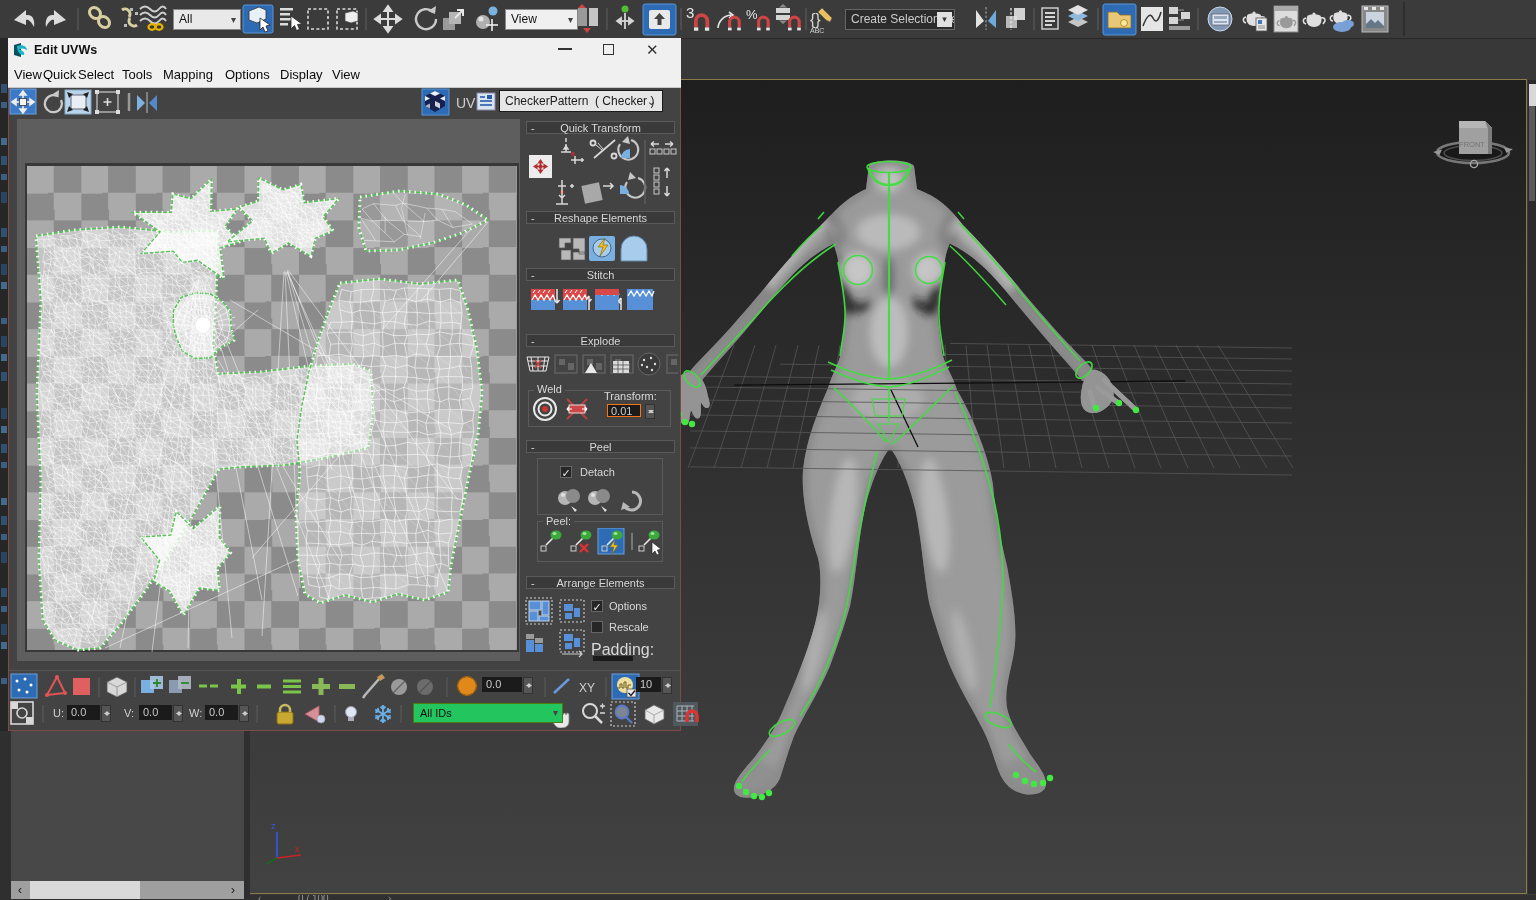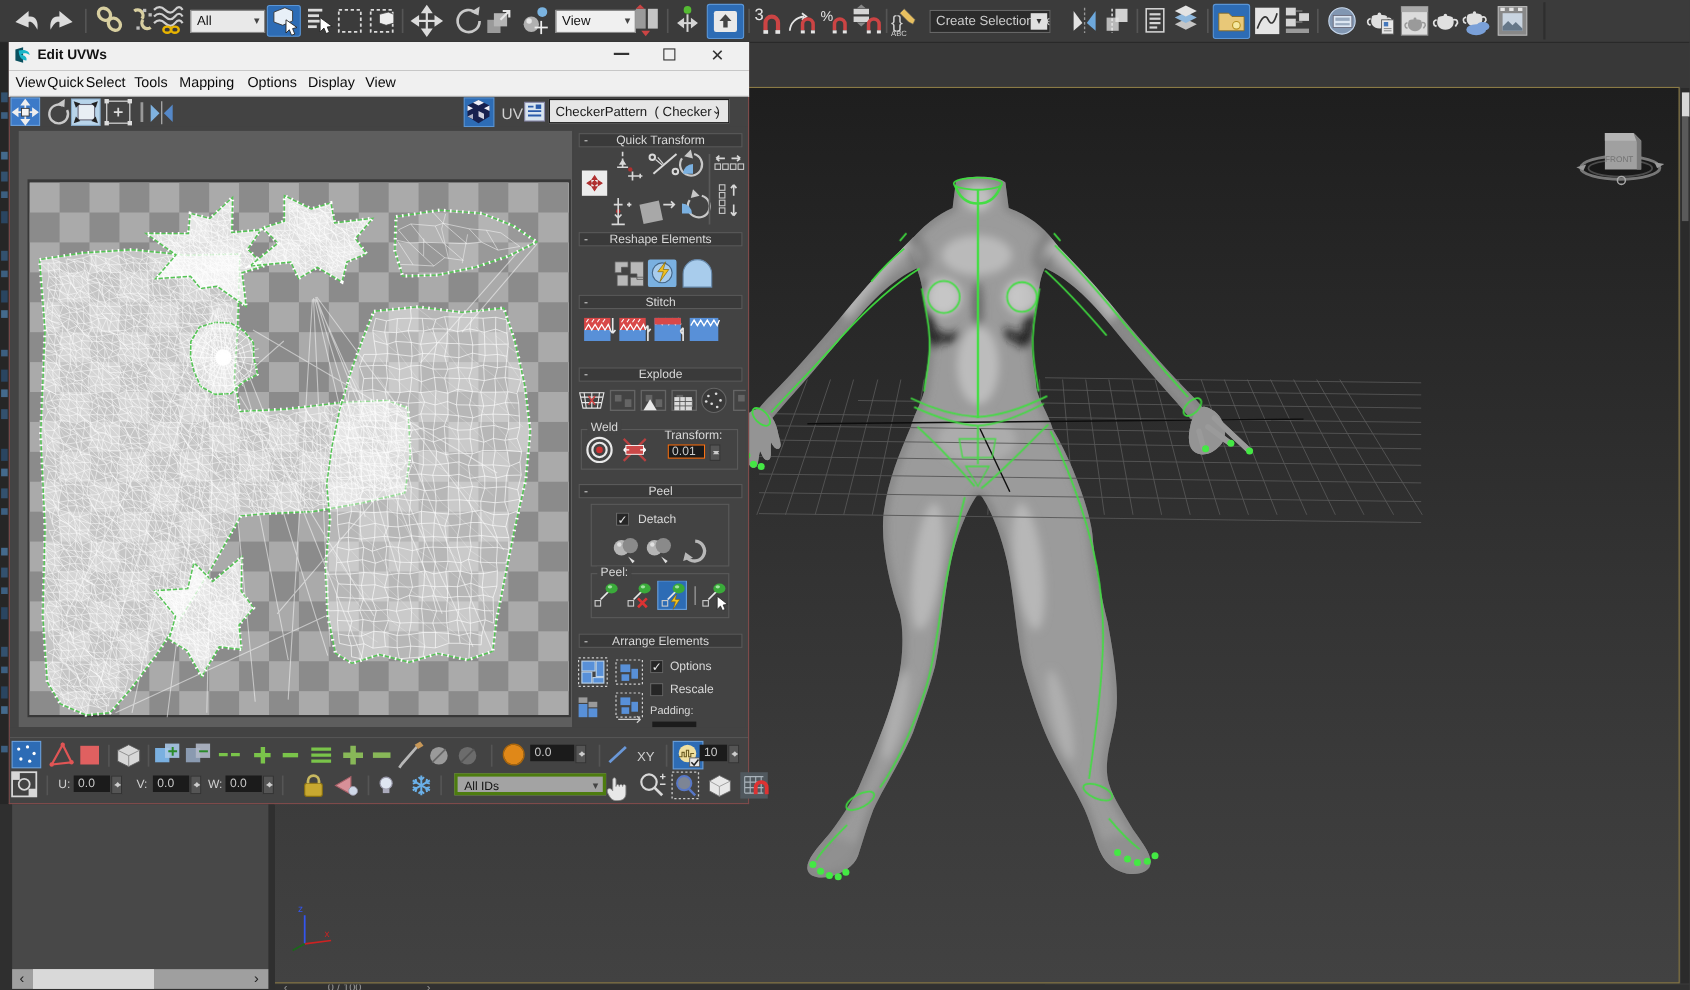--- a/index.html
+++ b/index.html
@@ -748,21 +748,21 @@
         <rect x="14" y="8" width="6" height="9"></rect>
         <rect x="5" y="13" width="7" height="6"></rect>
       </g>
       <path d="M2 24 h20 m-3 -3 l3 3 -3 3" stroke="#ccc" stroke-width="1.2" fill="none"></path>
     </g>
   </svg>
 <div style="position:absolute;left:591px;top:600px;width:12px;height:12px;background:#262626;border:1px solid #666;color:#e8e8e8;font-size:11px;line-height:12px;text-align:center">✓</div>
 <div style="position:absolute;left:609px;top:600px;color:#d8d8d8;font-size:11px">Options</div>
 <div style="position:absolute;left:591px;top:621px;width:12px;height:12px;background:#262626;border:1px solid #666"></div>
 <div style="position:absolute;left:609px;top:621px;color:#d8d8d8;font-size:11px">Rescale</div>
-<div style="position:absolute;left:591px;top:641px;color:#d8d8d8;font-size:10px">Padding:</div>
+<div style="position:absolute;left:591px;top:641px;color:#d8d8d8;font-size:16px">Padding:</div>
 <div style="position:absolute;left:593px;top:656px;width:40px;height:12px;background:#1b1b1b"></div>
 
 <div style="position:absolute;left:9px;top:661px;width:671px;height:69px;background:#434343"></div>
 <div style="position:absolute;left:9px;top:670px;width:671px;height:1px;background:#555"></div>
 <svg width="672" height="30" style="position:absolute;left:9px;top:671px">
     <rect x="2" y="3" width="26" height="24" fill="#2d6cb5" stroke="#6aa0dc" stroke-width="1"></rect>
     <g fill="#fff">
       <circle cx="8" cy="10" r="1.5"></circle>
       <circle cx="16" cy="8" r="1.5"></circle>
       <circle cx="22" cy="14" r="1.5"></circle>
@@ -893,12 +893,12 @@
   </svg>
 <div class="lbl" style="left:53px;top:707px">U:</div>
 <div class="fld" style="left:67px;top:705px;width:33px">0.0</div>
 <div class="spin" style="left:101px;top:705px;height:17px"></div>
 <div class="lbl" style="left:124px;top:707px">V:</div>
 <div class="fld" style="left:139px;top:705px;width:33px">0.0</div>
 <div class="spin" style="left:173px;top:705px;height:17px"></div>
 <div class="lbl" style="left:189px;top:707px">W:</div>
 <div class="fld" style="left:205px;top:705px;width:33px">0.0</div>
 <div class="spin" style="left:239px;top:705px;height:17px"></div>
-<div style="position:absolute;left:413px;top:703px;width:138px;height:20px;background:#a3a3a3;border:3px solid #4d7c0f;color:#111;font-size:11px;line-height:18px;padding-left:6px">All IDs<span style="position:absolute;right:4px;top:0;color:#444;font-size:10px">▾</span></div>
+<div style="position:absolute;left:413px;top:703px;width:150px;height:20px;background:#22c55e;border:1px solid #4d7c0f;color:#111;font-size:11px;line-height:18px;padding-left:6px">All IDs<span style="position:absolute;right:4px;top:0;color:#444;font-size:10px">▾</span></div>
 </body></html>

